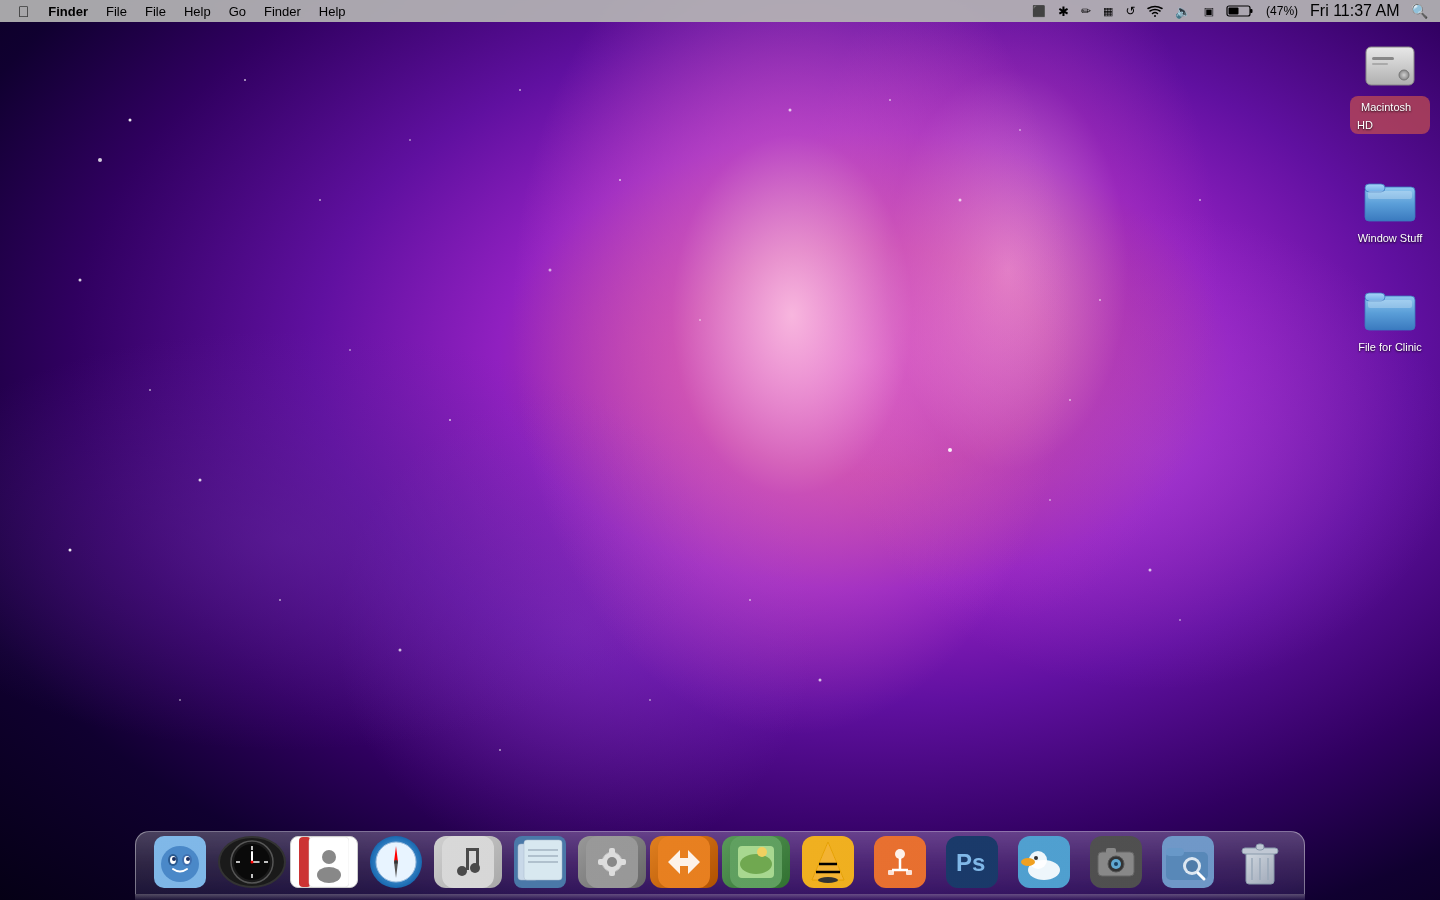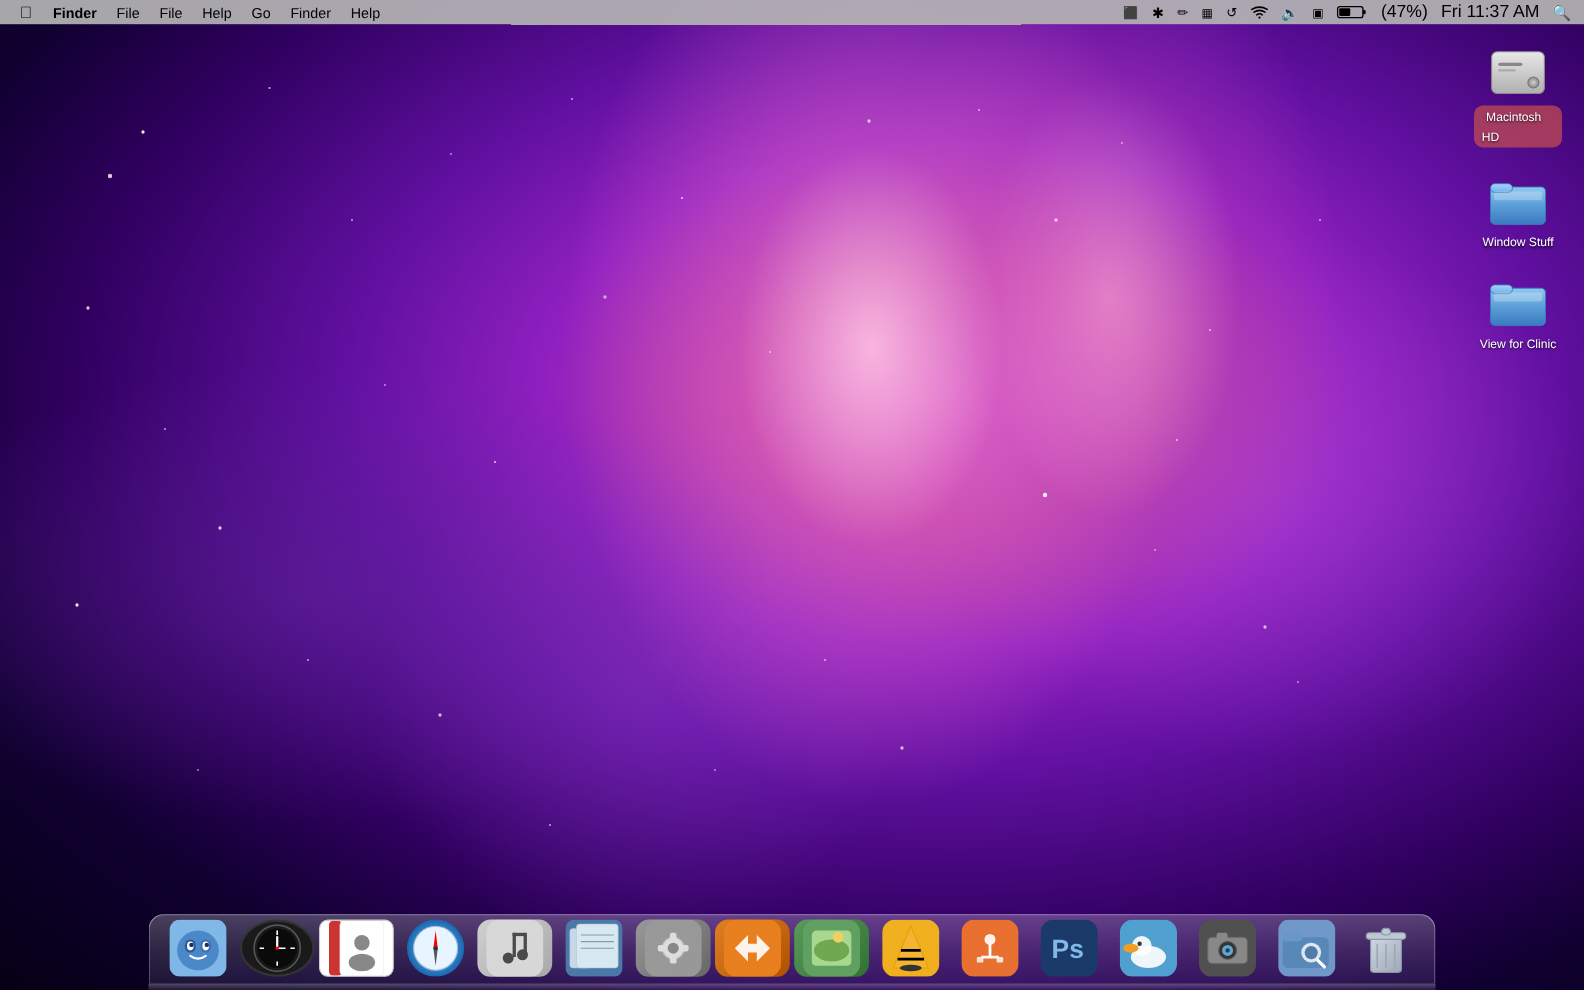--- a/index.html
+++ b/index.html
@@ -96,25 +96,25 @@
       padding: 0 3px;
       height: 22px;
       font-size: 12px;
       cursor: default;
     }
 
     
     #desktop-icons {
       position: absolute;
       top: 40px;
-      right: 20px;
+      right: 10px;
       display: flex;
       flex-direction: column;
       align-items: center;
-      gap: 20px;
+      gap: 37px;
     }
 
     .desktop-icon {
       display: flex;
       flex-direction: column;
       align-items: center;
       gap: 4px;
       cursor: pointer;
       width: 80px;
     }
@@ -263,21 +263,21 @@
       </span>
       <span class="status-icon" style="font-size:13px;">🔈</span>
       <span class="status-icon" style="font-size:11px;">▣</span>
       <span class="status-icon">
         <svg width="28" height="14" viewBox="0 0 28 14" fill="none" xmlns="http://www.w3.org/2000/svg">
           <rect x="1" y="2" width="23" height="10" rx="2" stroke="black" stroke-width="1.2" fill="none"></rect>
           <rect x="24" y="5" width="2.5" height="4" rx="1" fill="black"></rect>
           <rect x="2.5" y="3.5" width="10" height="7" rx="1" fill="black"></rect>
         </svg>
       </span>
-      <span class="status-icon" style="font-size:16px;">(47%)</span>
+      <span class="status-icon" style="font-size:12px;">(47%)</span>
       <span class="status-icon" style="font-size:16px;">Fri 11:37 AM</span>
       <span class="status-icon" style="font-size:14px;">🔍</span>
     </div>
   </div>
 
   <div id="desktop-icons">
 
     <div class="desktop-icon">
       <div class="icon-img">
         <svg width="52" height="46" viewBox="0 0 52 46" fill="none" xmlns="http://www.w3.org/2000/svg">
@@ -342,21 +342,21 @@
               <stop offset="100%" stop-color="#3a7abf"></stop>
             </linearGradient>
             <linearGradient id="folderTabGrad3" x1="1" y1="7" x2="1" y2="15" gradientUnits="userSpaceOnUse">
               <stop offset="0%" stop-color="#a8d4f8"></stop>
               <stop offset="100%" stop-color="#70b0e8"></stop>
             </linearGradient>
           </defs>
           <rect x="4" y="14" width="44" height="8" rx="2" fill="rgba(255,255,255,0.25)"></rect>
         </svg>
       </div>
-      <span class="icon-label">View for Clinic</span>
+      <span class="icon-label">File for Clinic</span>
     </div>
   </div>
 
   <div id="dock-container">
     <div id="dock">
 
       <div class="dock-item">
         <div class="dock-icon">
           <svg width="52" height="52" viewBox="0 0 52 52" xmlns="http://www.w3.org/2000/svg">
             <rect width="52" height="52" rx="10" fill="url(#finderBg)"></rect>

